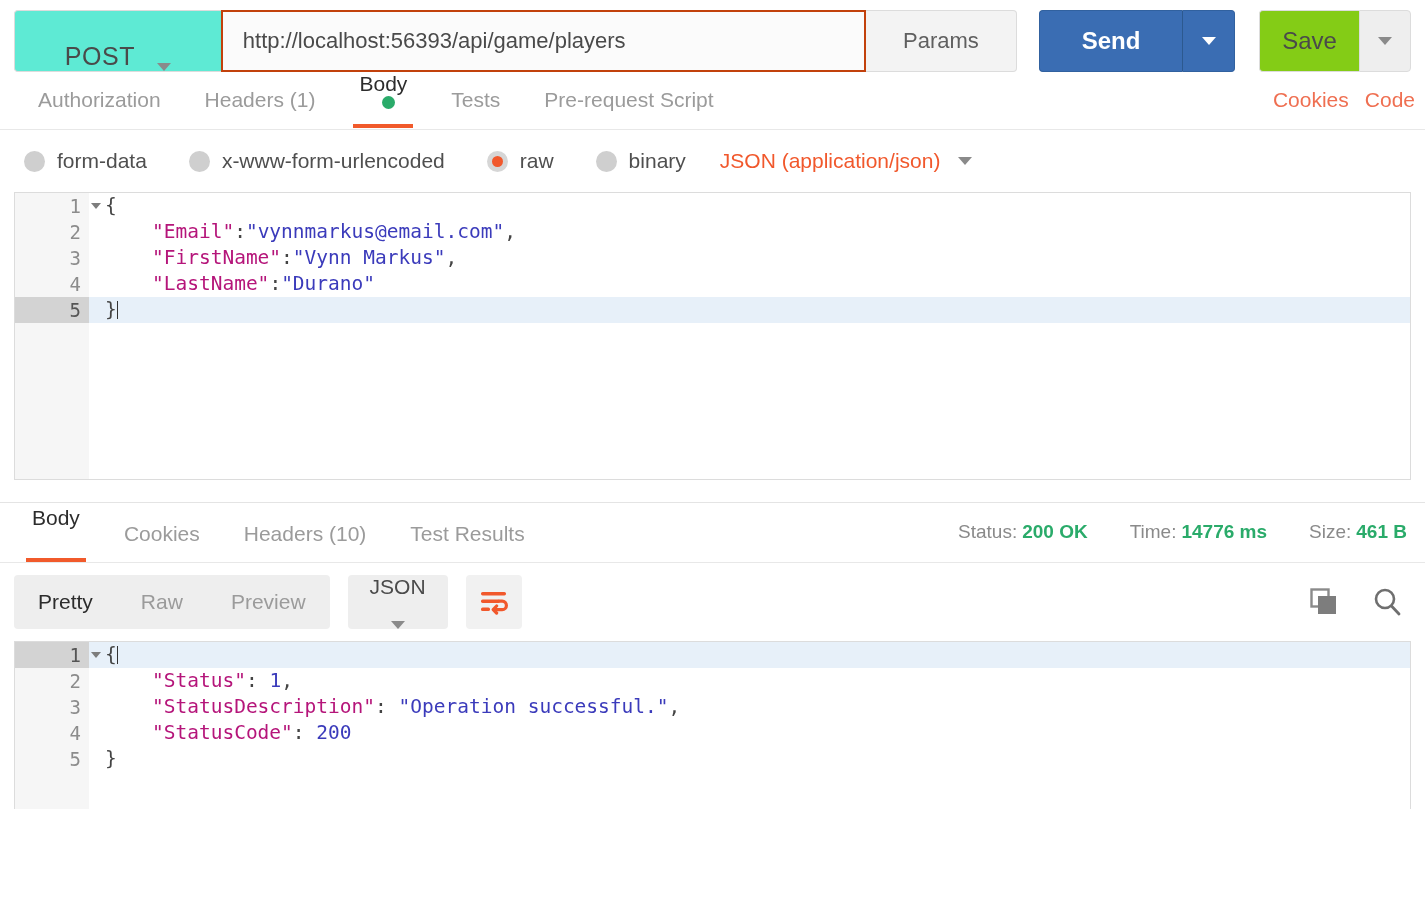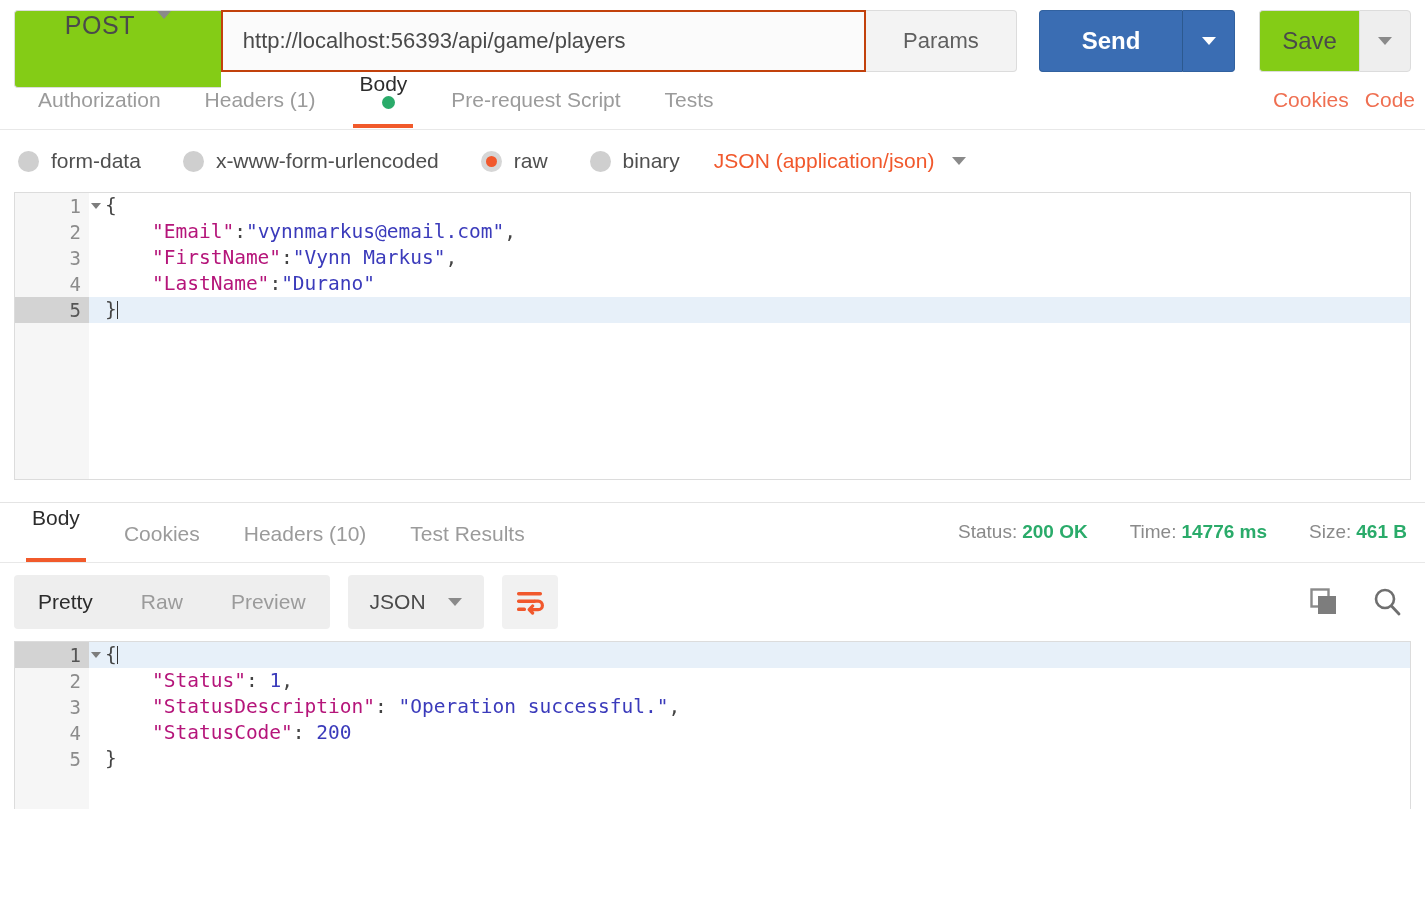--- a/index.html
+++ b/index.html
@@ -11,26 +11,26 @@
     overflow: hidden;
   }
   .app { position: relative; width: 1425px; height: 902px; background:#fff; }
 
   
   .url-row {
     display: flex; align-items: stretch;
     height: 72px; padding: 10px 14px 0 14px;
   }
   .method-select {
-    width: 212px; height: 78px;
-    background: #84cc16;
+    width: 212px; height: 62px;
+    background: #5eead4;
     border: 1px solid #dcdcdc;
     border-right: none;
     border-radius: 4px 0 0 4px;
-    display: flex; align-items: flex-start; justify-content: center;
+    display: flex; align-items: flex-end; justify-content: center;
     gap: 22px; cursor: pointer;
   }
   .method-label { font-size: 25px; color: #4a4a4a; letter-spacing: .5px; }
   .caret {
     width: 0; height: 0;
     border-left: 7px solid transparent;
     border-right: 7px solid transparent;
     border-top: 8px solid #8a8a8a;
   }
   .caret.white { border-top-color: #ffffff; }
@@ -111,21 +111,21 @@
   }
   .tabs-right {
     margin-left: auto; display: flex; align-items: center;
     gap: 16px; padding-right: 10px; height: 56px;
   }
   .link-orange { font-size: 21px; color: #ef6f51; cursor: pointer; }
 
   
   .bodytype-row {
     display: flex; align-items: center;
-    height: 62px; padding-left: 18px; gap: 0; text-align: right;
+    height: 62px; padding-left: 24px; gap: 0; text-align: right;
   }
   .radio-item { display: flex; align-items: center; cursor: pointer; margin-right: 42px; }
   .radio {
     width: 21px; height: 21px; border-radius: 50%;
     background: #cfcfcf; margin-right: 12px; flex: none;
     display: flex; align-items: center; justify-content: center;
   }
   .radio.selected { background: #d6d6d6; }
   .radio.selected::after {
     content: ""; width: 11px; height: 11px; border-radius: 50%;
@@ -227,21 +227,21 @@
     height: 54px; align-items: flex-end;
   }
   .seg {
     padding: 0 24px; height: 54px; display: flex; align-items: center;
     font-size: 21px; color: #9b9b9b; cursor: pointer;
   }
   .seg.active { color: #2c2c2c; }
   .fmt-select {
     display: flex; align-items: center; gap: 22px;
     background: #eeeeee; border-radius: 4px;
-    height: 54px; padding: 0 22px; margin-left: 18px; cursor: pointer;
+    height: 54px; padding: 0 22px; margin-left: 18px; cursor: pointer; flex-direction: column;
   }
   .fmt-label { font-size: 21px; color: #4a4a4a; }
   .wrap-btn {
     width: 56px; height: 54px; margin-left: 18px;
     background: #f1f1f1; border-radius: 4px;
     display: flex; align-items: center; justify-content: center;
     cursor: pointer;
   }
   .toolbar-right {
     margin-left: auto; display: flex; align-items: center; gap: 32px;
@@ -287,24 +287,24 @@
       <span>Authorization</span>
     </div>
     <div class="tab">
       <span>Headers (1)</span>
     </div>
     <div class="tab active">
       <span>Body</span>
       <span class="dot-green"></span>
     </div>
     <div class="tab">
+      <span>Tests</span>
+    </div>
+    <div class="tab">
       <span>Pre-request Script</span>
-    </div>
-    <div class="tab">
-      <span>Tests</span>
     </div>
     <div class="tabs-right">
       <span class="link-orange">Cookies</span>
       <span class="link-orange">Code</span>
     </div>
   </div>
 
   <div class="bodytype-row">
     <div class="radio-item">
       <span class="radio"></span>

